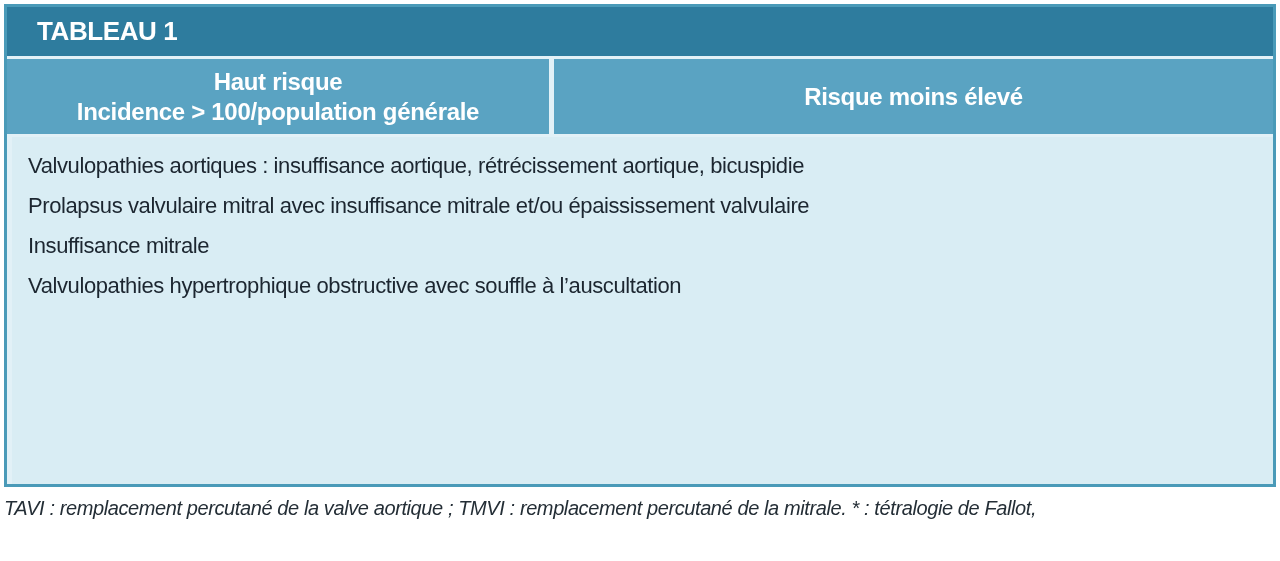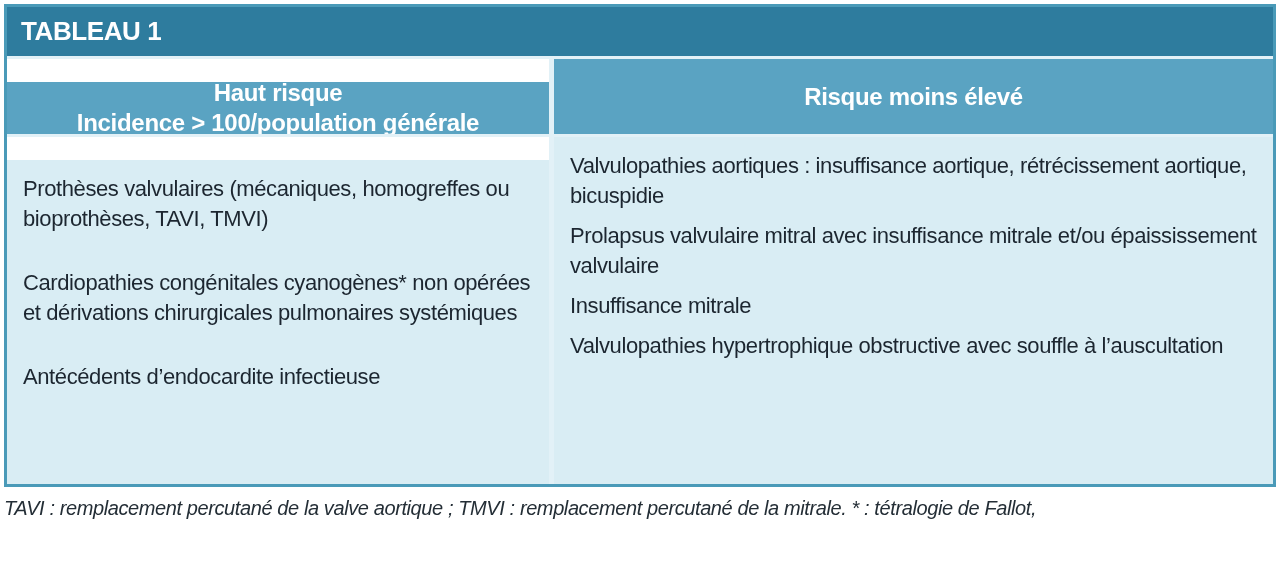--- a/index.html
+++ b/index.html
@@ -13,30 +13,30 @@
     border:3px solid var(--border);
     height:477px;
     display:flex;flex-direction:column;
     box-sizing:content-box;
   }
   .title-bar{
     height:49px;flex:0 0 49px;
     background:var(--title_bar_bg);
     color:var(--header_text);
     display:flex;align-items:center;
-    padding-left:14px;
+    padding-left:30px;
     font-weight:bold;font-size:26px;letter-spacing:-0.4px;
     white-space:nowrap;
   }
   .title-bar .table-number{margin-right:30px;}
   .hdivider{flex:0 0 3px;height:3px;background:var(--divider);}
   .row{display:flex;flex-direction:row;min-height:0;}
   .header-row{flex:0 0 75px;}
   .body-row{flex:1 1 auto;}
-  .cell-left{width:542px;flex:0 0 542px;box-sizing:border-box;margin-top:23px;}
+  .cell-left{width:542px;flex:0 0 542px;box-sizing:border-box;}
   .vdivider{flex:0 0 5px;width:5px;background:var(--divider);}
   .cell-right{flex:1 1 auto;box-sizing:border-box;}
   .header-cell{
     background:var(--header_bg);
     color:var(--header_text);
     font-weight:bold;font-size:24px;line-height:30px;letter-spacing:-0.3px;
     display:flex;flex-direction:column;justify-content:center;align-items:center;
     text-align:center;
   }
   .body-cell{
@@ -74,25 +74,20 @@
       </div>
       <div class="vdivider"></div>
       <div class="cell-right header-cell">
         <div>Risque moins élevé</div>
       </div>
     </div>
 
     <div class="hdivider"></div>
 
     <div class="row body-row">
-      <div class="cell-left body-cell">
-        <p>Prothèses valvulaires (mécaniques, homogreffes ou bioprothèses, TAVI, TMVI)</p>
-        <p>Cardiopathies congénitales cyanogènes* non opérées et dérivations chirurgicales pulmonaires systémiques</p>
-        <p>Antécédents d’endocardite infectieuse</p>
-      </div>
       <div class="vdivider"></div>
       <div class="cell-right body-cell">
         <p>Valvulopathies aortiques : insuffisance aortique, rétrécissement aortique, bicuspidie</p>
         <p>Prolapsus valvulaire mitral avec insuffisance mitrale et/ou épaississement valvulaire</p>
         <p>Insuffisance mitrale</p>
         <p>Valvulopathies hypertrophique obstructive avec souffle à l’auscultation</p>
       </div>
     </div>
 
   </div>

